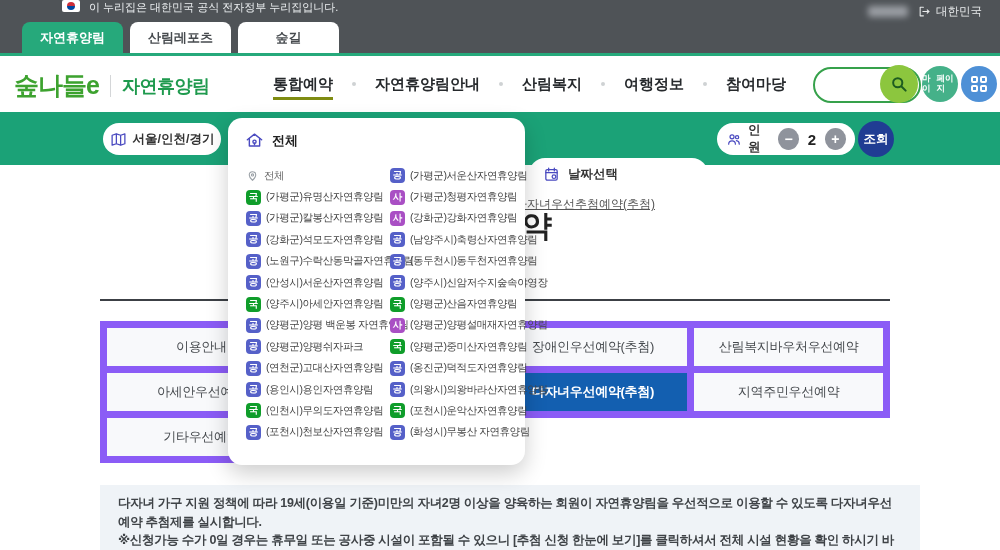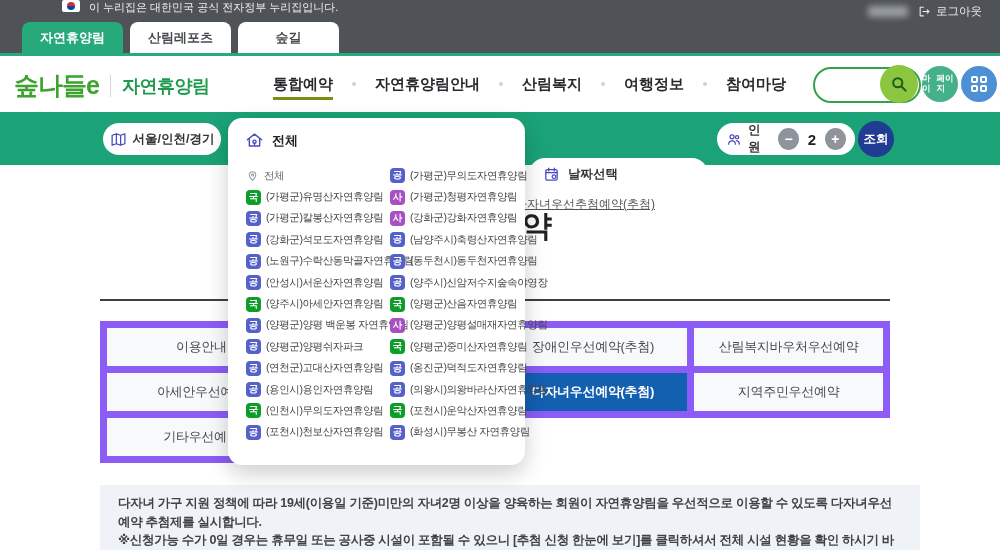--- a/index.html
+++ b/index.html
@@ -97,21 +97,21 @@
       <span class="gov-text">이 누리집은 대한민국 공식 전자정부 누리집입니다.</span>
     </div>
     <div class="top-right">
       <span class="user-blur"></span>
       <span class="logout">
         <svg width="13" height="13" viewBox="0 0 24 24" fill="none" stroke="#e9ebec" stroke-width="2" stroke-linecap="round" stroke-linejoin="round">
           <path d="M10 4H4v16h6"></path>
             <path d="M9 12h11"></path>
             <path d="M17 9l3 3-3 3"></path>
         </svg>
-        <span>로그아웃</span>
+        <span>대한민국</span>
       </span>
     </div>
     <div class="tabs">
       <div class="tab active">
           <span>자연휴양림</span>
         </div>
       <div class="tab">
           <span>산림레포츠</span>
         </div>
       <div class="tab">
@@ -305,21 +305,21 @@
             <span class="lbl">(포천시)천보산자연휴양림</span>
           </div>
         </div>
     </div>
 
     <div class="ddl-col right">
       <div>
 
           <div class="dd-item">
             <span class="badge" style="background: rgb(85, 96, 200);">공</span>
-            <span class="lbl">(가평군)무의도자연휴양림</span>
+            <span class="lbl">(가평군)서운산자연휴양림</span>
           </div>
 
           <div class="dd-item">
             <span class="badge" style="background: rgb(169, 79, 196);">사</span>
             <span class="lbl">(가평군)청평자연휴양림</span>
           </div>
 
           <div class="dd-item">
             <span class="badge" style="background: rgb(169, 79, 196);">사</span>
             <span class="lbl">(강화군)강화자연휴양림</span>

